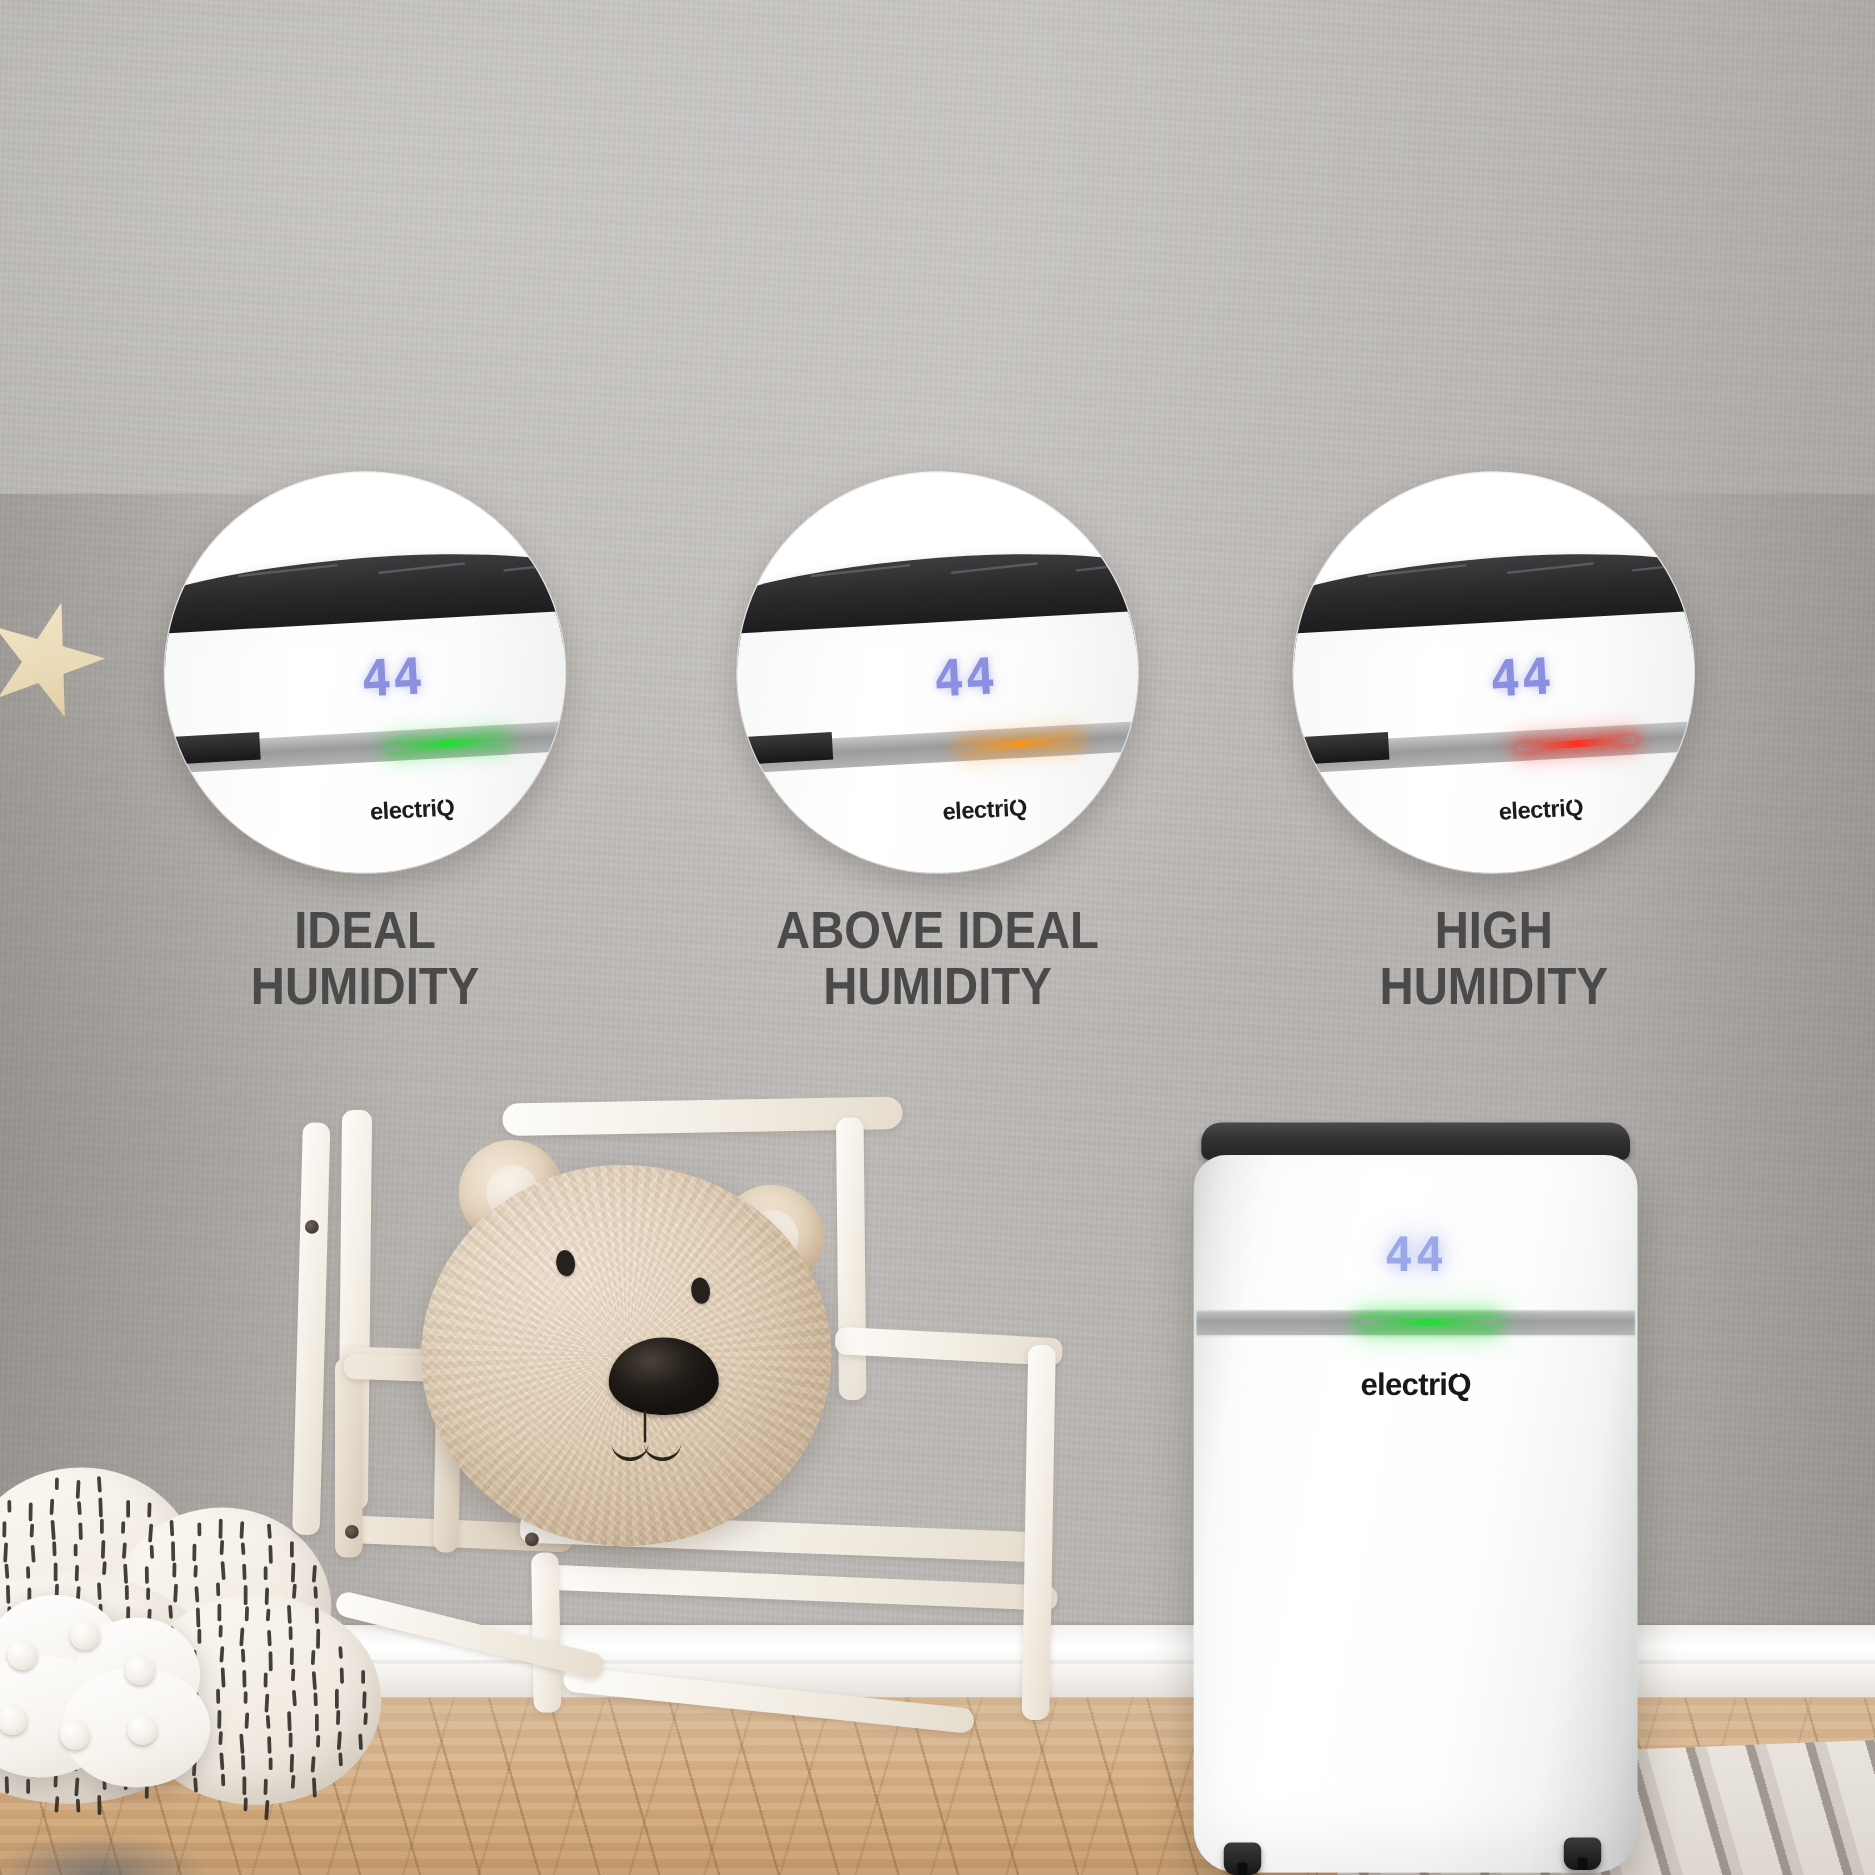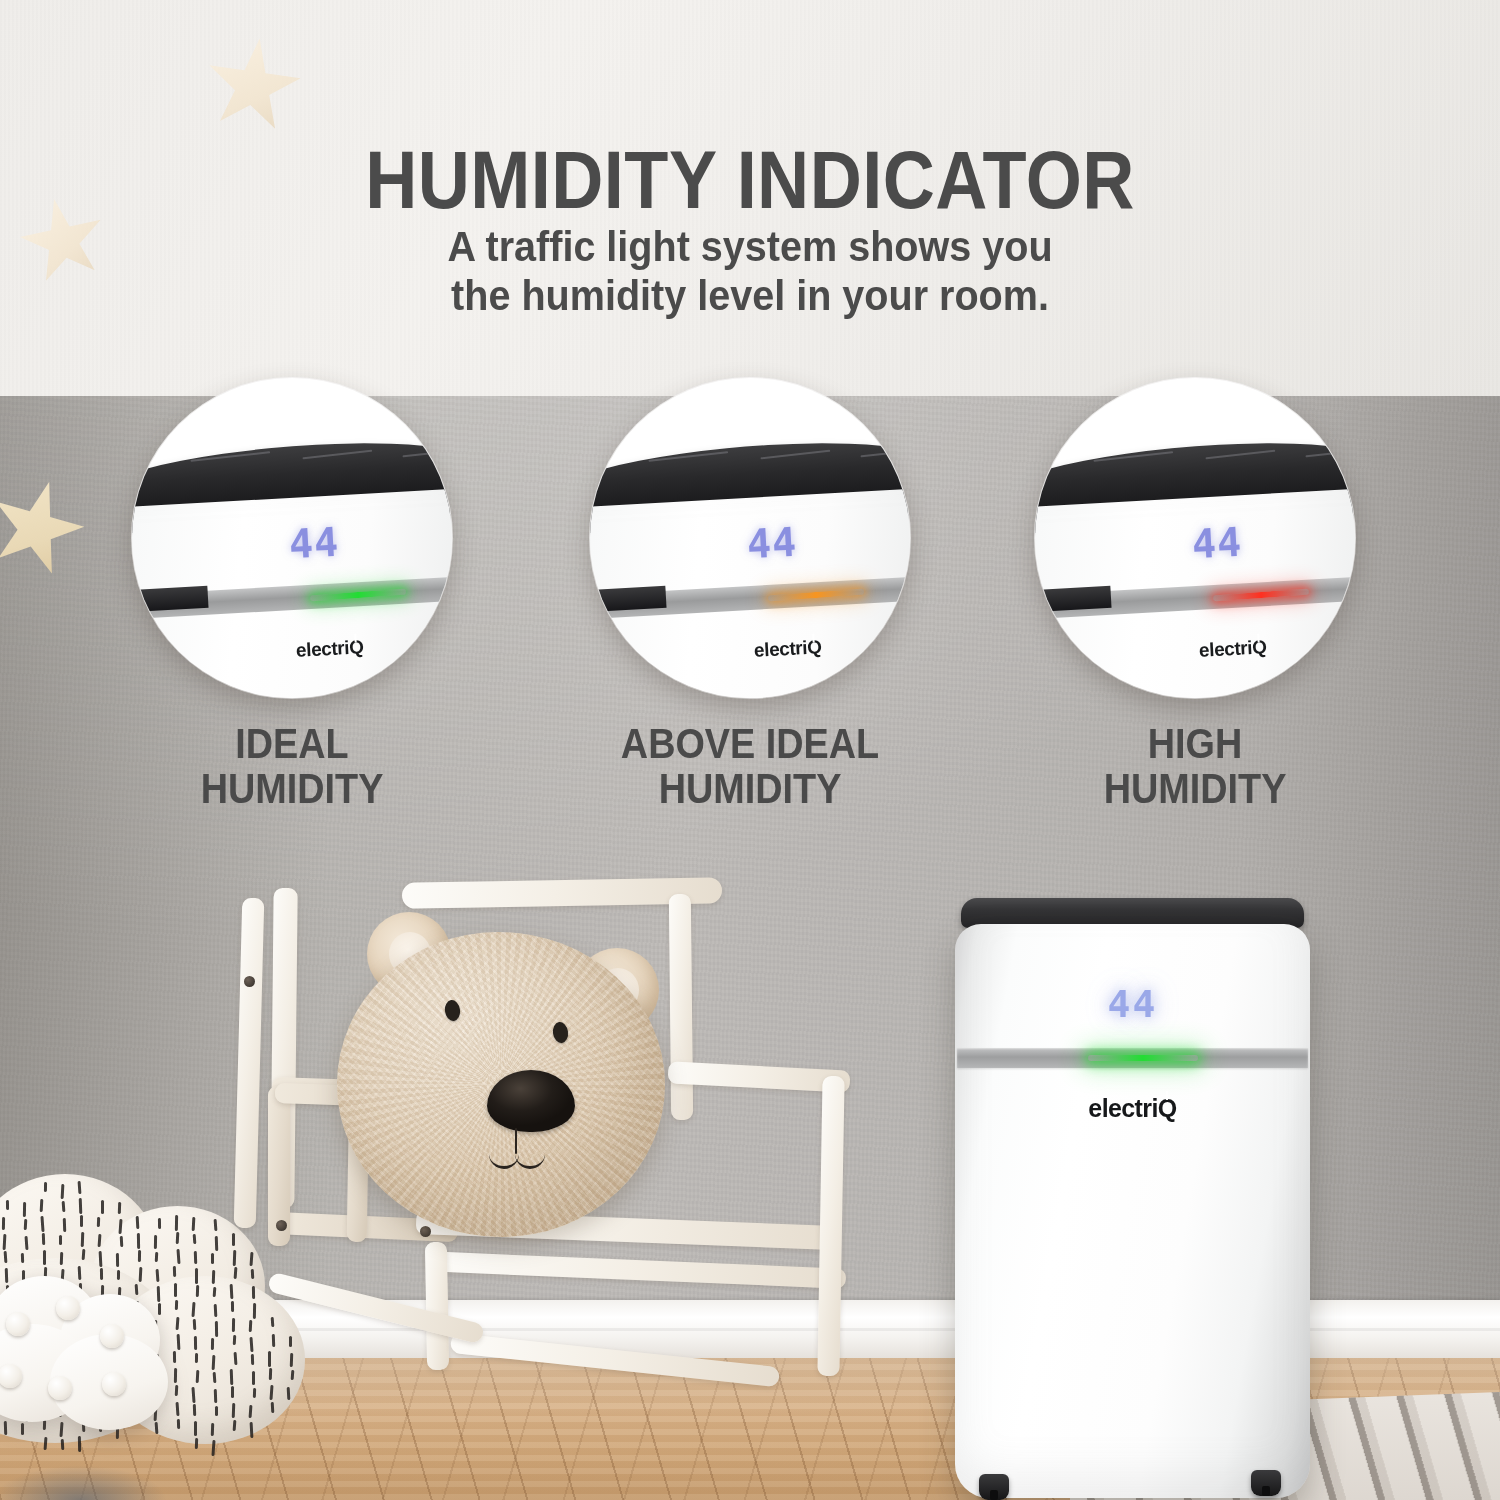--- a/index.html
+++ b/index.html
@@ -561,30 +561,20 @@
         <div class="unit-display" style="color: rgb(154, 168, 232); text-shadow: rgba(154, 168, 232, 0.667) 0px 0px 14px, rgba(154, 168, 232, 0.4) 0px 0px 26px;">44</div>
         <div class="unit-band"></div>
         <div class="unit-led" id="unit-led" style="background: linear-gradient(90deg, rgba(34, 221, 51, 0.133), rgb(34, 221, 51), rgba(34, 221, 51, 0.133)); box-shadow: rgba(34, 221, 51, 0.733) 0px 0px 12px 3px, rgba(34, 221, 51, 0.333) 0px 0px 26px 7px;"></div>
         <div class="unit-logo"><span>electri</span><span class="logo-q">Q</span></div>
       </div>
       <div class="caster" style="left:24px;top:576px"></div>
       <div class="caster" style="left:296px;top:572px"></div>
     </div>
   </div>
 
-  <div class="header">
-    <div class="hdr-tex"></div>
-    <div class="star s1"></div>
-    <div class="star s2"></div>
-    <h1 class="title">HUMIDITY INDICATOR</h1>
-    <div class="subtitle">
-      <div>A traffic light system shows you</div>
-      <div>the humidity level in your room.</div>
-    </div>
-  </div>
   <div class="star s3"></div>
 
   <div class="callouts">
 
     <div class="callout" style="left:132px;top:378px">
       <div class="bubble">
         <div class="bub-inner">
           <div class="z-top">
             <div class="z-vent" style="left:118px;top:6px;width:80px"></div>
             <div class="z-vent" style="left:230px;top:10px;width:70px"></div>

